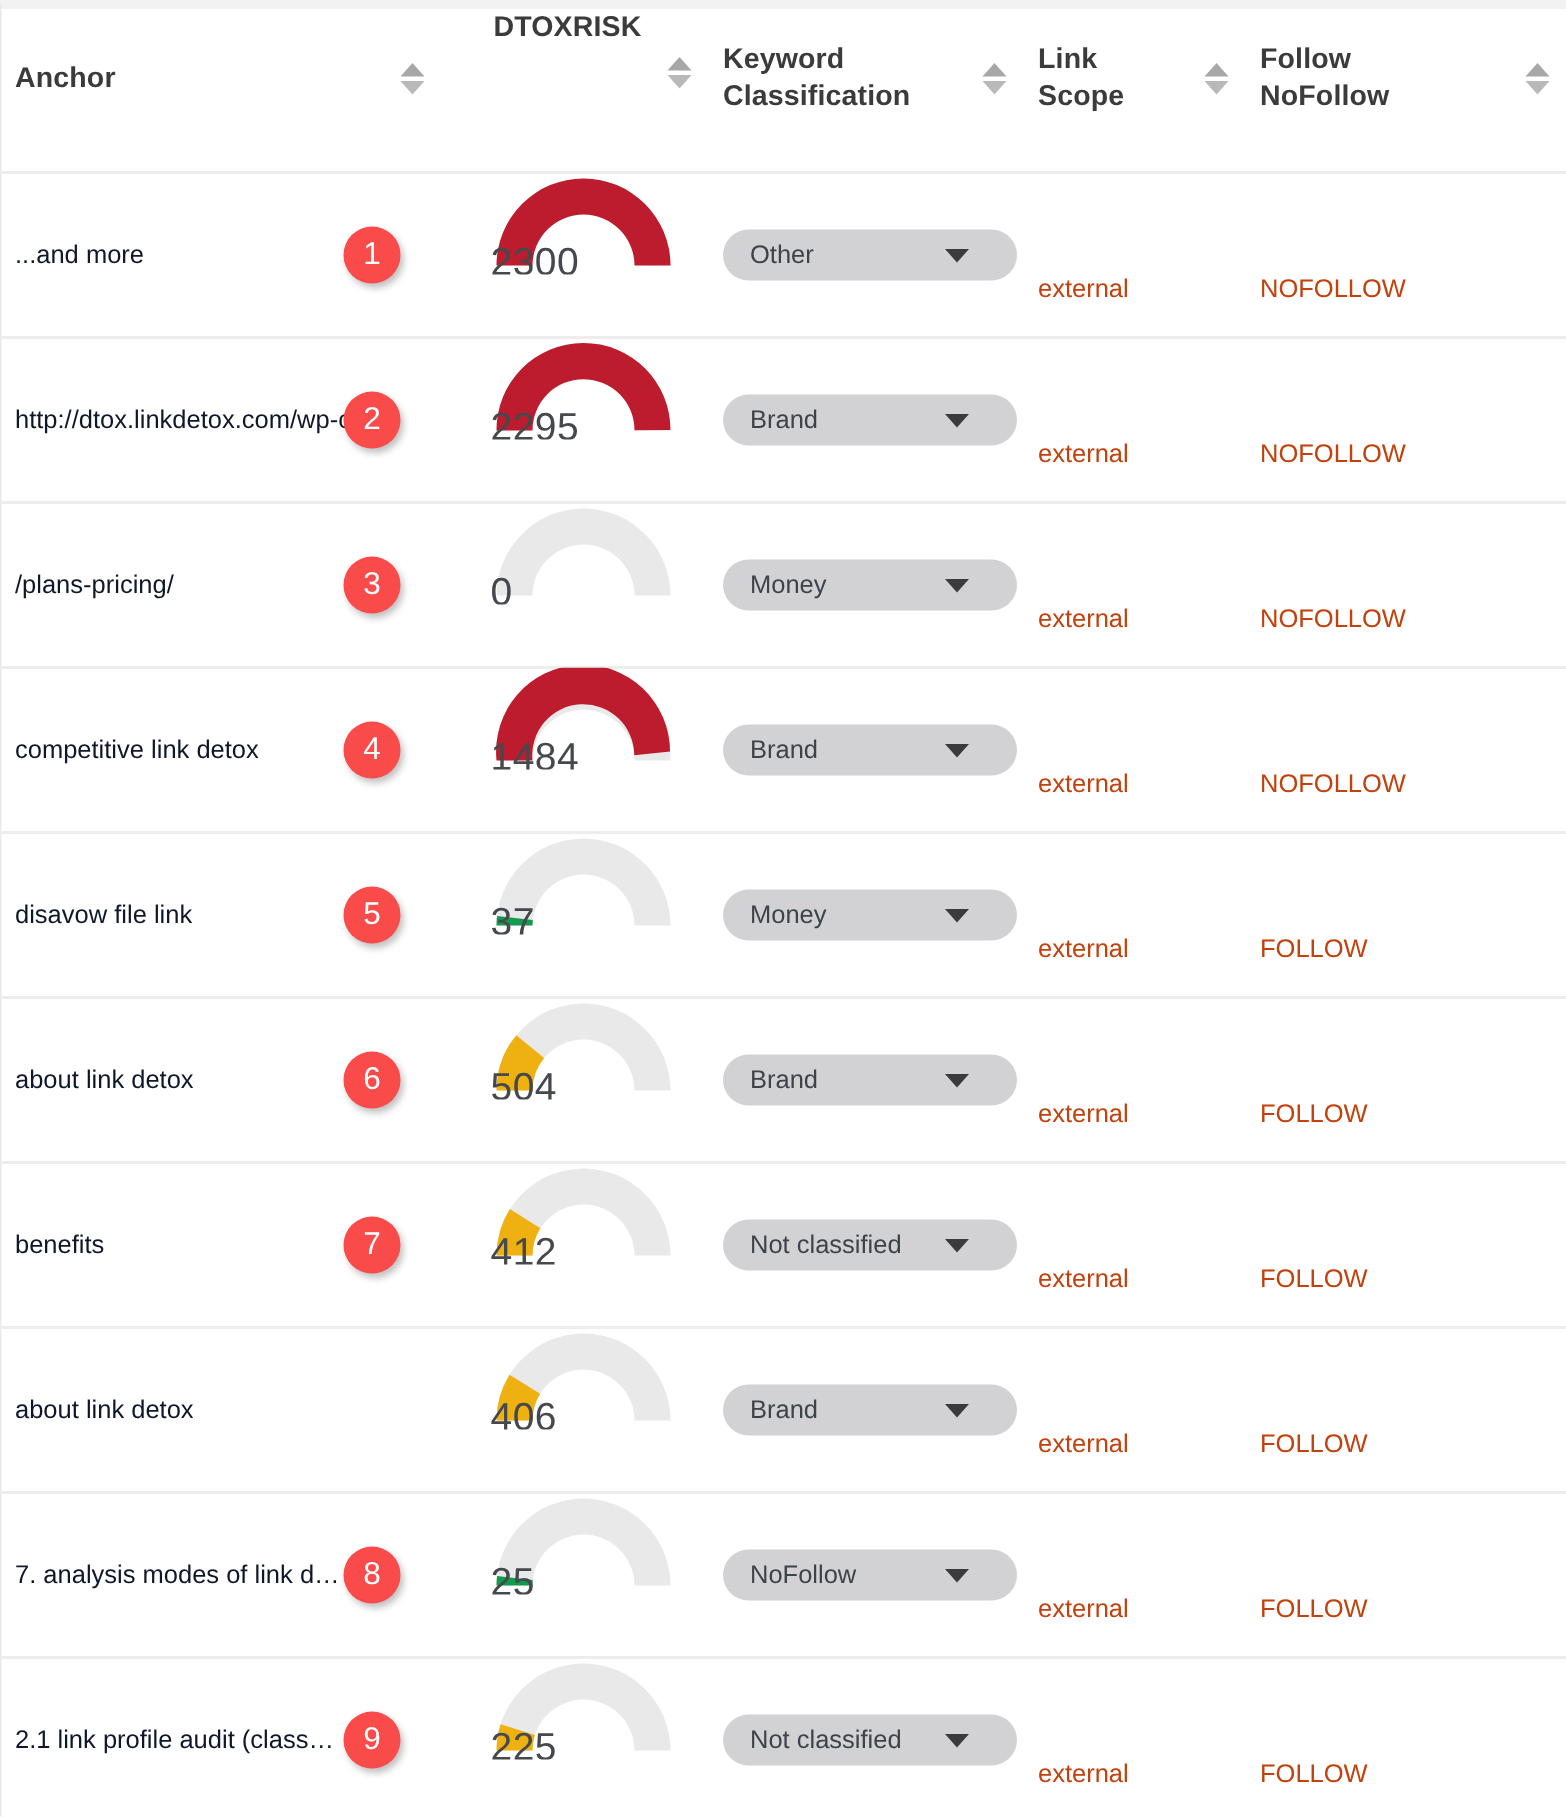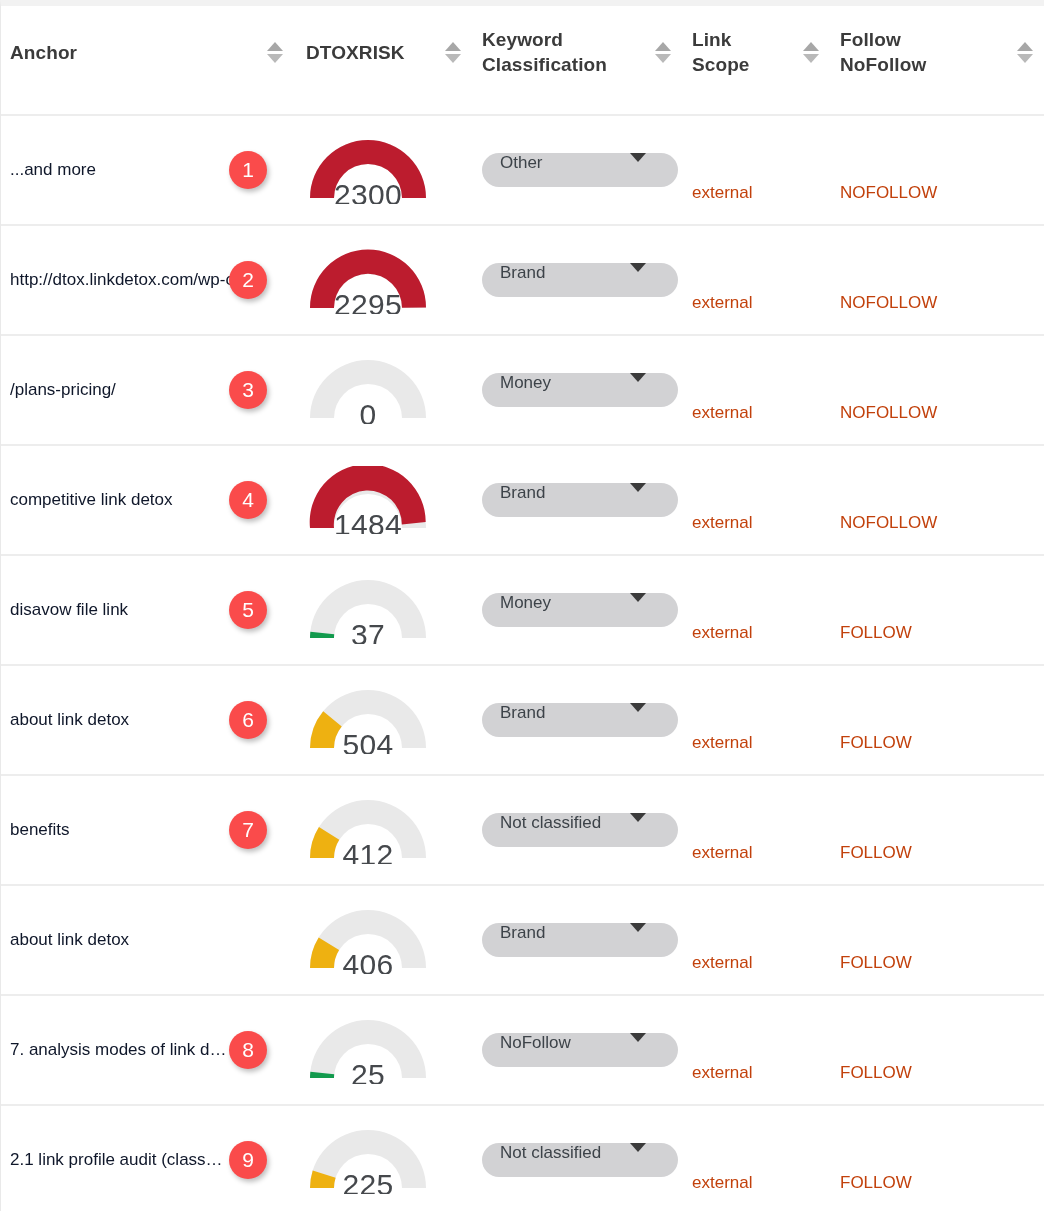--- a/index.html
+++ b/index.html
@@ -56,21 +56,21 @@
     display: block;
     width: 0; height: 0;
     border-left: 8px solid transparent;
     border-right: 8px solid transparent;
   }
   .sorticon i.up   { border-bottom: 9px solid #a7a7a7; margin-bottom: 3px; }
   .sorticon i.down { border-top: 9px solid #b9b9b9; }
 
   
   .c-anchor   { width: 293px; padding-left: 9px; }
-  .c-dtox     { width: 178px; padding-left: 12px; }
+  .c-dtox     { width: 178px; padding-left: 12px; flex-direction: column; }
   .c-keyword  { width: 210px; padding-left: 10px; }
   .c-scope    { width: 148px; padding-left: 10px; }
   .c-follow   { width: 214px; padding-left: 10px; }
 
   .c-anchor .th-label { width: 230px; }
   .c-dtox   .th-label { width: 120px; }
   .c-keyword .th-label { width: 160px; }
   .c-scope  .th-label { width: 95px; }
   .c-follow .th-label { width: 150px; }
 
@@ -114,35 +114,35 @@
     position: relative;
     width: 124px;
     height: 68px;
     overflow: hidden;
   }
   .gauge svg { display: block; }
   .gauge .gval {
     position: absolute;
     left: 0; right: 0;
     bottom: -6px;
-    text-align: center;
-    font-size: 30px;
+    text-align: left;
+    font-size: 26px;
     color: #45484c;
     line-height: 30px;
     letter-spacing: .3px;
   }
 
   
   .select {
     width: 196px;
     height: 34px;
     background: #d2d2d4;
     border-radius: 17px;
     display: flex;
-    align-items: flex-start;
+    align-items: center;
     padding: 0 14px 0 18px;
     position: relative;
   }
   .select .sel-label {
     font-size: 17px;
     color: #3d4349;
     line-height: 20px;
     white-space: nowrap;
   }
   .select .caret {

